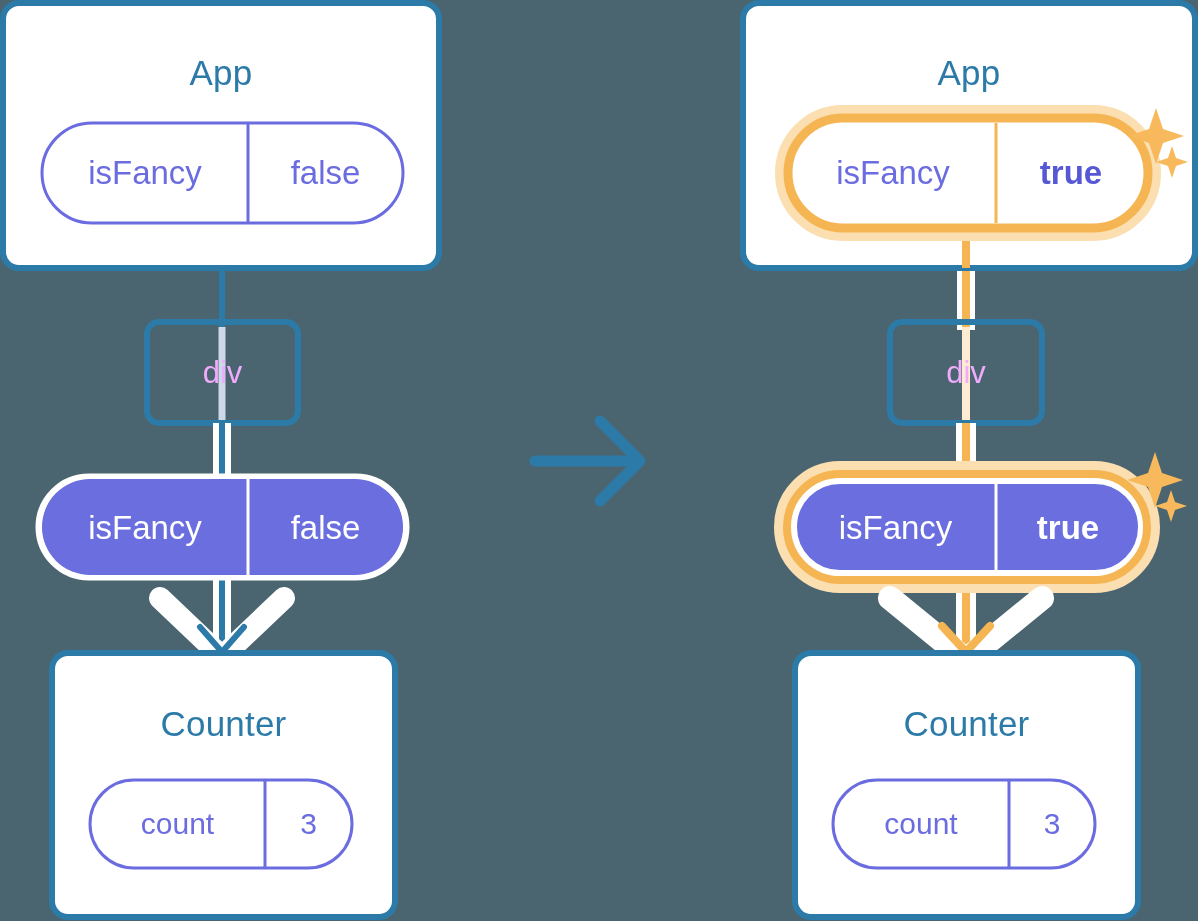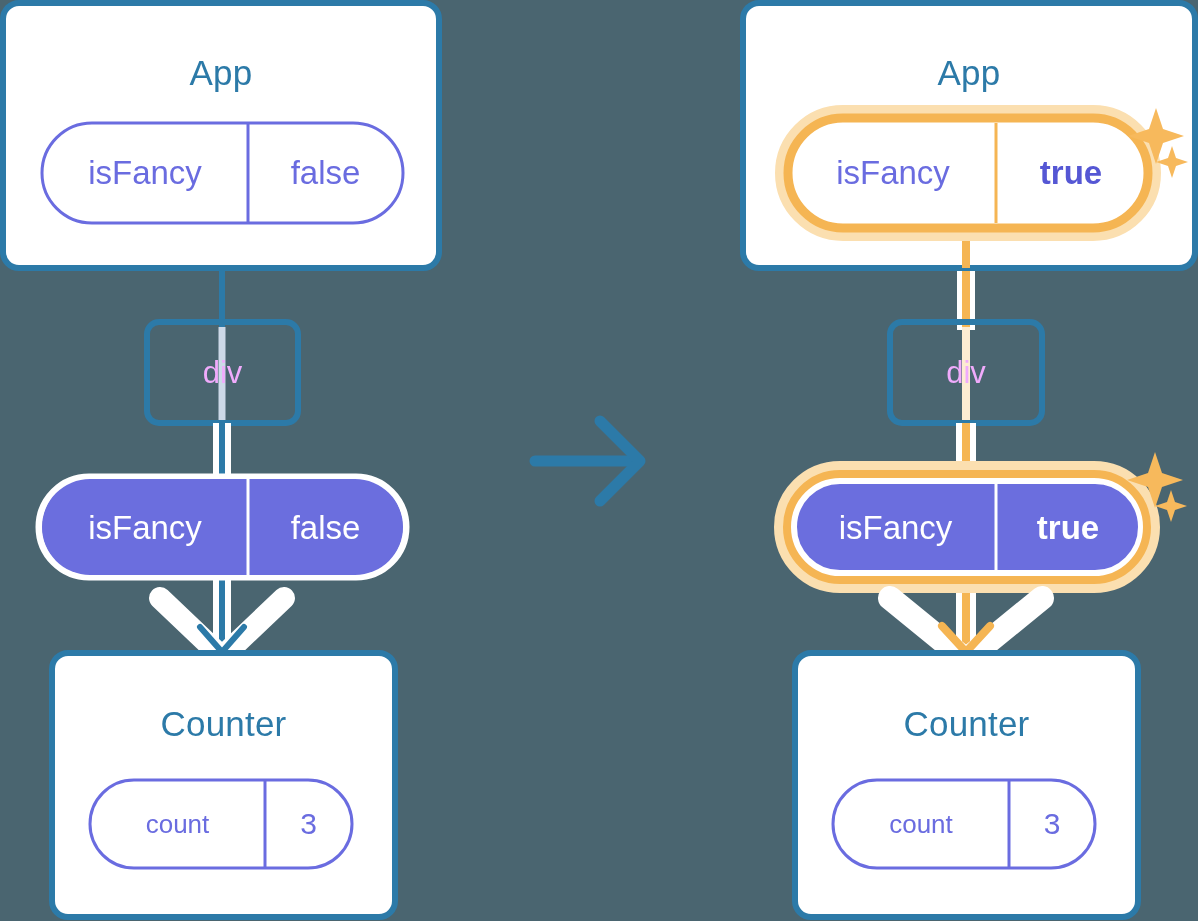--- a/index.html
+++ b/index.html
@@ -18,21 +18,21 @@
     pointer-events:none;
   }
   .comp-title{color:#2c7aa8;font-size:35px;letter-spacing:.2px;}
   .pill-key-outline{color:#6a6ce0;font-size:33px;}
   .pill-val-outline{color:#6a6ce0;font-size:33px;}
   .pill-val-outline.bold{font-weight:bold;color:#5557d4;}
   .pill-key-solid{color:#ffffff;font-size:33px;}
   .pill-val-solid{color:#ffffff;font-size:33px;}
   .pill-val-solid.bold{font-weight:bold;}
   .div-label{color:#f0abfc;font-size:31px;}
-  .counter-key{color:#6a6ce0;font-size:26px;}
+  .counter-key{color:#6a6ce0;font-size:30px;}
   .counter-val{color:#6a6ce0;font-size:30px;}
 </style>
 </head>
 <body>
 
 <div id="stage">
 
   <svg class="svgroot" viewBox="0 0 1198 921">
 
     <line x1="222" y1="262" x2="222" y2="328" stroke="#2c7aa8" stroke-width="6"></line>

